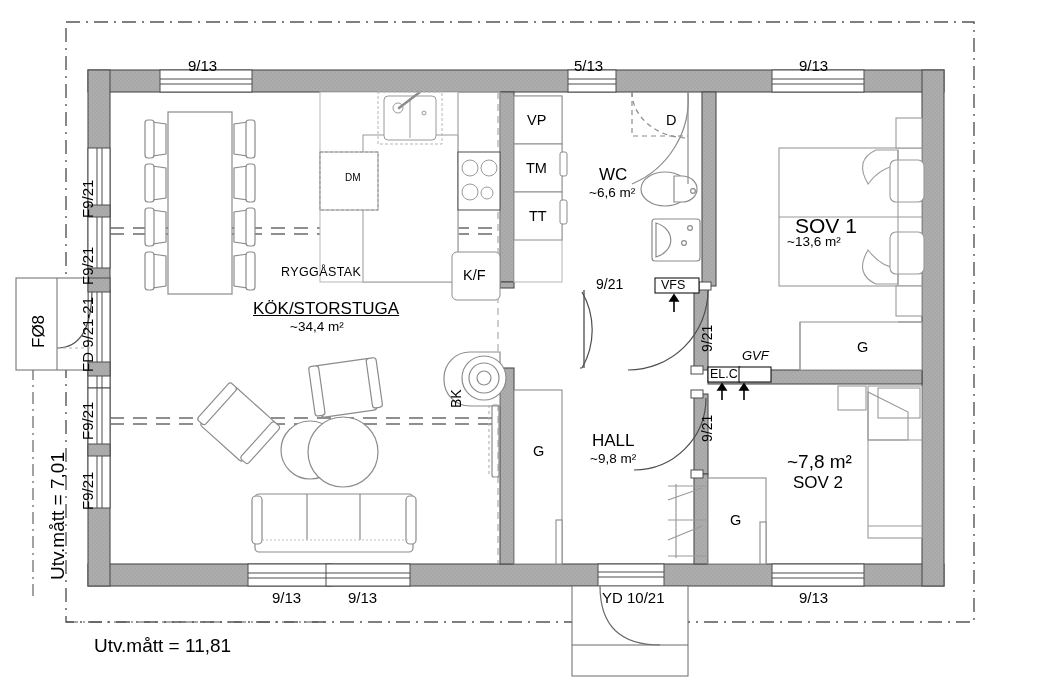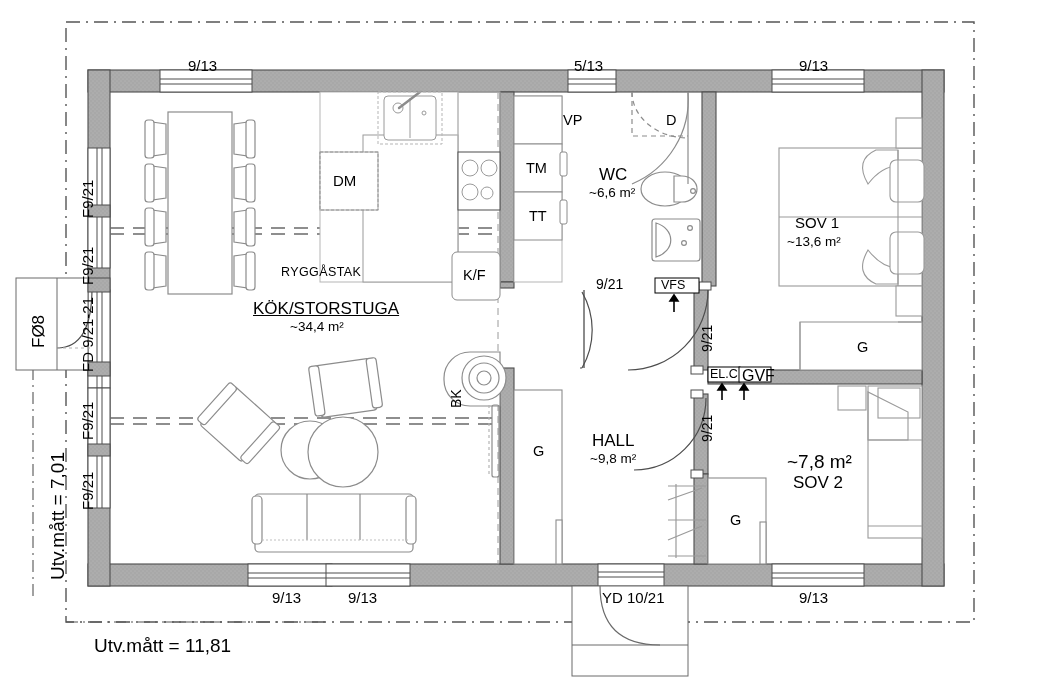--- a/index.html
+++ b/index.html
@@ -373,33 +373,33 @@
 <div class="lbl" style="left:281px;top:266px;font-size:12.5px;letter-spacing:0.4px;">RYGGÅSTAK</div>
 <div class="lbl" style="left:253px;top:300px;font-size:17px;text-decoration:underline;">KÖK/STORSTUGA</div>
 <div class="lbl" style="left:290px;top:320px;font-size:13.5px;">~34,4 m²</div>
 
 <div class="lbl" style="left:599px;top:166px;font-size:17px;">WC</div>
 <div class="lbl" style="left:589px;top:186px;font-size:13.5px;">~6,6 m²</div>
 
 <div class="lbl" style="left:592px;top:432px;font-size:17px;">HALL</div>
 <div class="lbl" style="left:590px;top:452px;font-size:13.5px;">~9,8 m²</div>
 
-<div class="lbl" style="left:795px;top:215px;font-size:15px;">SOV 1</div>
+<div class="lbl" style="left:795px;top:215px;font-size:21px;">SOV 1</div>
 <div class="lbl" style="left:787px;top:235px;font-size:13.5px;">~13,6 m²</div>
 
 <div class="lbl" style="left:793px;top:432px;font-size:17px;margin-top:42px;">SOV 2</div>
 <div class="lbl" style="left:787px;top:452px;font-size:19px;">~7,8 m²</div>
 
-<div class="lbl" style="left:333px;top:173px;font-size:15px;">DM</div>
-<div class="lbl" style="left:527px;top:113px;font-size:14.5px;margin-left:36px;">VP</div>
+<div class="lbl" style="left:345px;top:173px;font-size:10px;">DM</div>
+<div class="lbl" style="left:527px;top:113px;font-size:14.5px;">VP</div>
 <div class="lbl" style="left:526px;top:161px;font-size:14.5px;">TM</div>
 <div class="lbl" style="left:529px;top:209px;font-size:14.5px;">TT</div>
 <div class="lbl" style="left:463px;top:268px;font-size:14.5px;">K/F</div>
 <div class="lbl vert" style="left:449px;top:408px;font-size:14px;transform:rotate(-90deg);">BK</div>
 <div class="lbl" style="left:666px;top:113px;font-size:14.5px;">D</div>
 
 <div class="lbl" style="left:533px;top:444px;font-size:14.5px;">G</div>
 <div class="lbl" style="left:730px;top:513px;font-size:14.5px;">G</div>
 <div class="lbl" style="left:857px;top:340px;font-size:14.5px;">G</div>
 
 <div class="lbl" style="left:661px;top:279px;font-size:12.5px;">VFS</div>
 <div class="lbl" style="left:710px;top:368px;font-size:12.5px;">EL.C</div>
-<div class="lbl" style="left:742px;top:368px;font-size:16px;">GVF</div>
+<div class="lbl" style="left:742px;top:349px;font-size:13px;font-style:italic;">GVF</div>
 
 </body></html>

